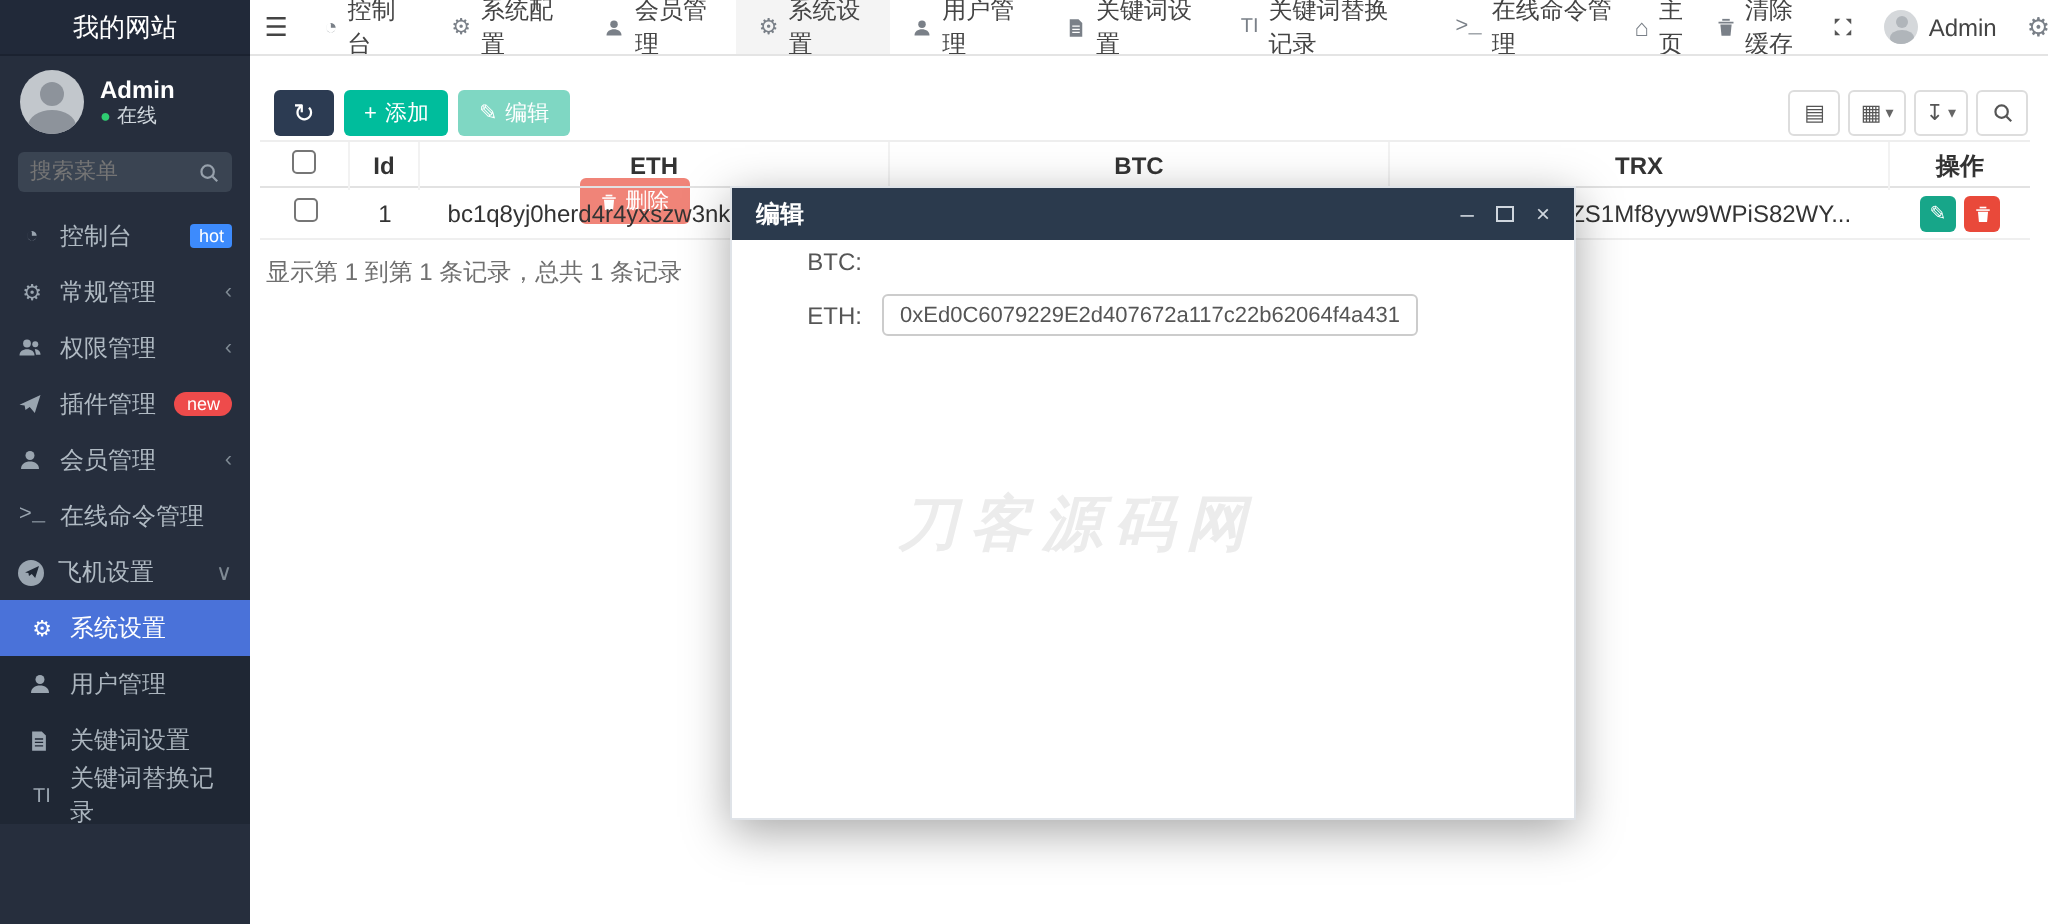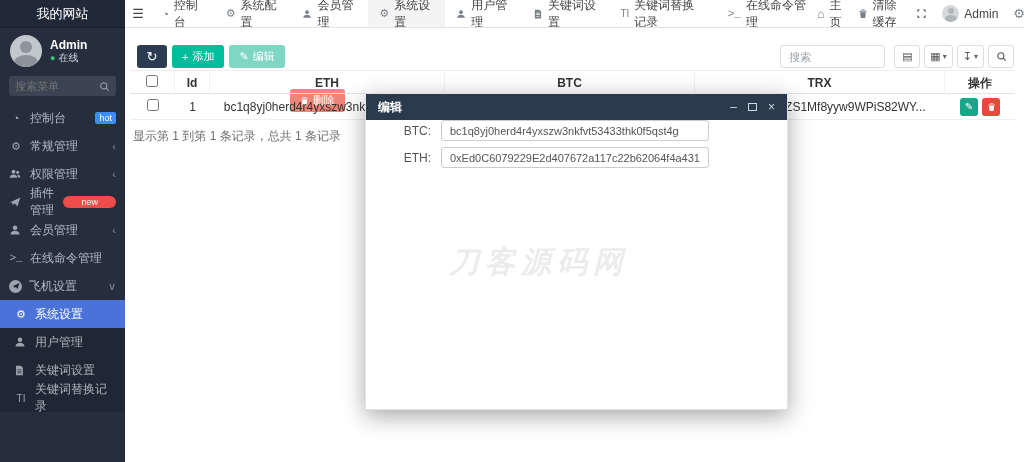--- a/index.html
+++ b/index.html
@@ -20,21 +20,21 @@
   .dot { color:#2ecc71; font-size:9px; margin-right:3px; }
   .sb-search { margin:3px 9px 8px; height:20px; background:#3a4452; border-radius:3px;
     display:flex; align-items:center; padding:0 6px; color:#97a1ac; }
   .sb-search input { flex:1; background:transparent; border:0; outline:none; color:#97a1ac;
     font-size:11px; width:70px; font-family:inherit; }
   .menu { font-size:12px; color:#b0bac3; }
   .m-item { height:28px; display:flex; align-items:center; gap:7px; padding:0 9px; cursor:pointer; }
   .m-item .ic { width:14px; text-align:center; color:#9aa5b0; font-size:11px; flex:none; }
   .chev { margin-left:auto; color:#7f8a94; font-size:11px; }
   .badge-hot { margin-left:auto; background:#3d8bfd; color:#fff; font-size:9px; padding:1px 4px; border-radius:2px; }
-  .badge-new { margin-left:auto; background:#ee4b4b; color:#fff; font-size:9px; padding:1px 18px; border-radius:8px; }
+  .badge-new { margin-left:auto; background:#ee4b4b; color:#fff; font-size:9px; padding:1px 6px; border-radius:8px; }
   .submenu { background:#1f2734; }
   .sm-item { height:28px; display:flex; align-items:center; gap:7px; padding:0 9px 0 14px;
     color:#aab4bd; cursor:pointer; }
   .sm-item .ic { width:14px; text-align:center; font-size:11px; color:#9aa5b0; flex:none; }
   .sm-item.active { background:#4a72d9; color:#fff; }
   .sm-item.active .ic { color:#fff; }
   .tg-circle { width:13px; height:13px; border-radius:50%; background:#9aa5b0; display:inline-flex;
     align-items:center; justify-content:center; flex:none; }
   .mono { font-family:"Liberation Mono","DejaVu Sans Mono",monospace; font-size:10px; }
 
@@ -330,21 +330,20 @@
               <path d="M5 1.5h6V3H5z"></path>
               <path d="M2 3.8h12v1.4H2z"></path>
               <path d="M3.5 6h9L11.6 15H4.4z"></path>
             </svg>
         </span>
         <span>删除</span>
       </button>
     </div>
 
     <div class="tb-right">
-      <input class="srch" style="margin-right: 5px;" placeholder="搜索">
       <button class="wbtn">
           <span>▤</span>
         </button>
       <button class="wbtn">
           <span>▦</span>
           <span class="caret">▾</span>
         </button>
       <button class="wbtn">
           <span>↧</span>
           <span class="caret">▾</span>
@@ -399,21 +398,20 @@
       <span>编辑</span>
       <span class="md-ctrls">
         <span>–</span>
         <span class="restore-box"></span>
         <span>×</span>
       </span>
     </div>
     <div class="md-body">
       <div class="f-row">
         <label>BTC:</label>
-        <input value="bc1q8yj0herd4r4yxszw3nkfvt53433thk0f5qst4g" style="">
       </div>
       <div class="f-row">
         <label>ETH:</label>
         <input value="0xEd0C6079229E2d407672a117c22b62064f4a4312" style="">
       </div>
       <div class="watermark">刀客源码网</div>
       <button class="md-confirm">确定</button>
     </div>
   </div>
 

